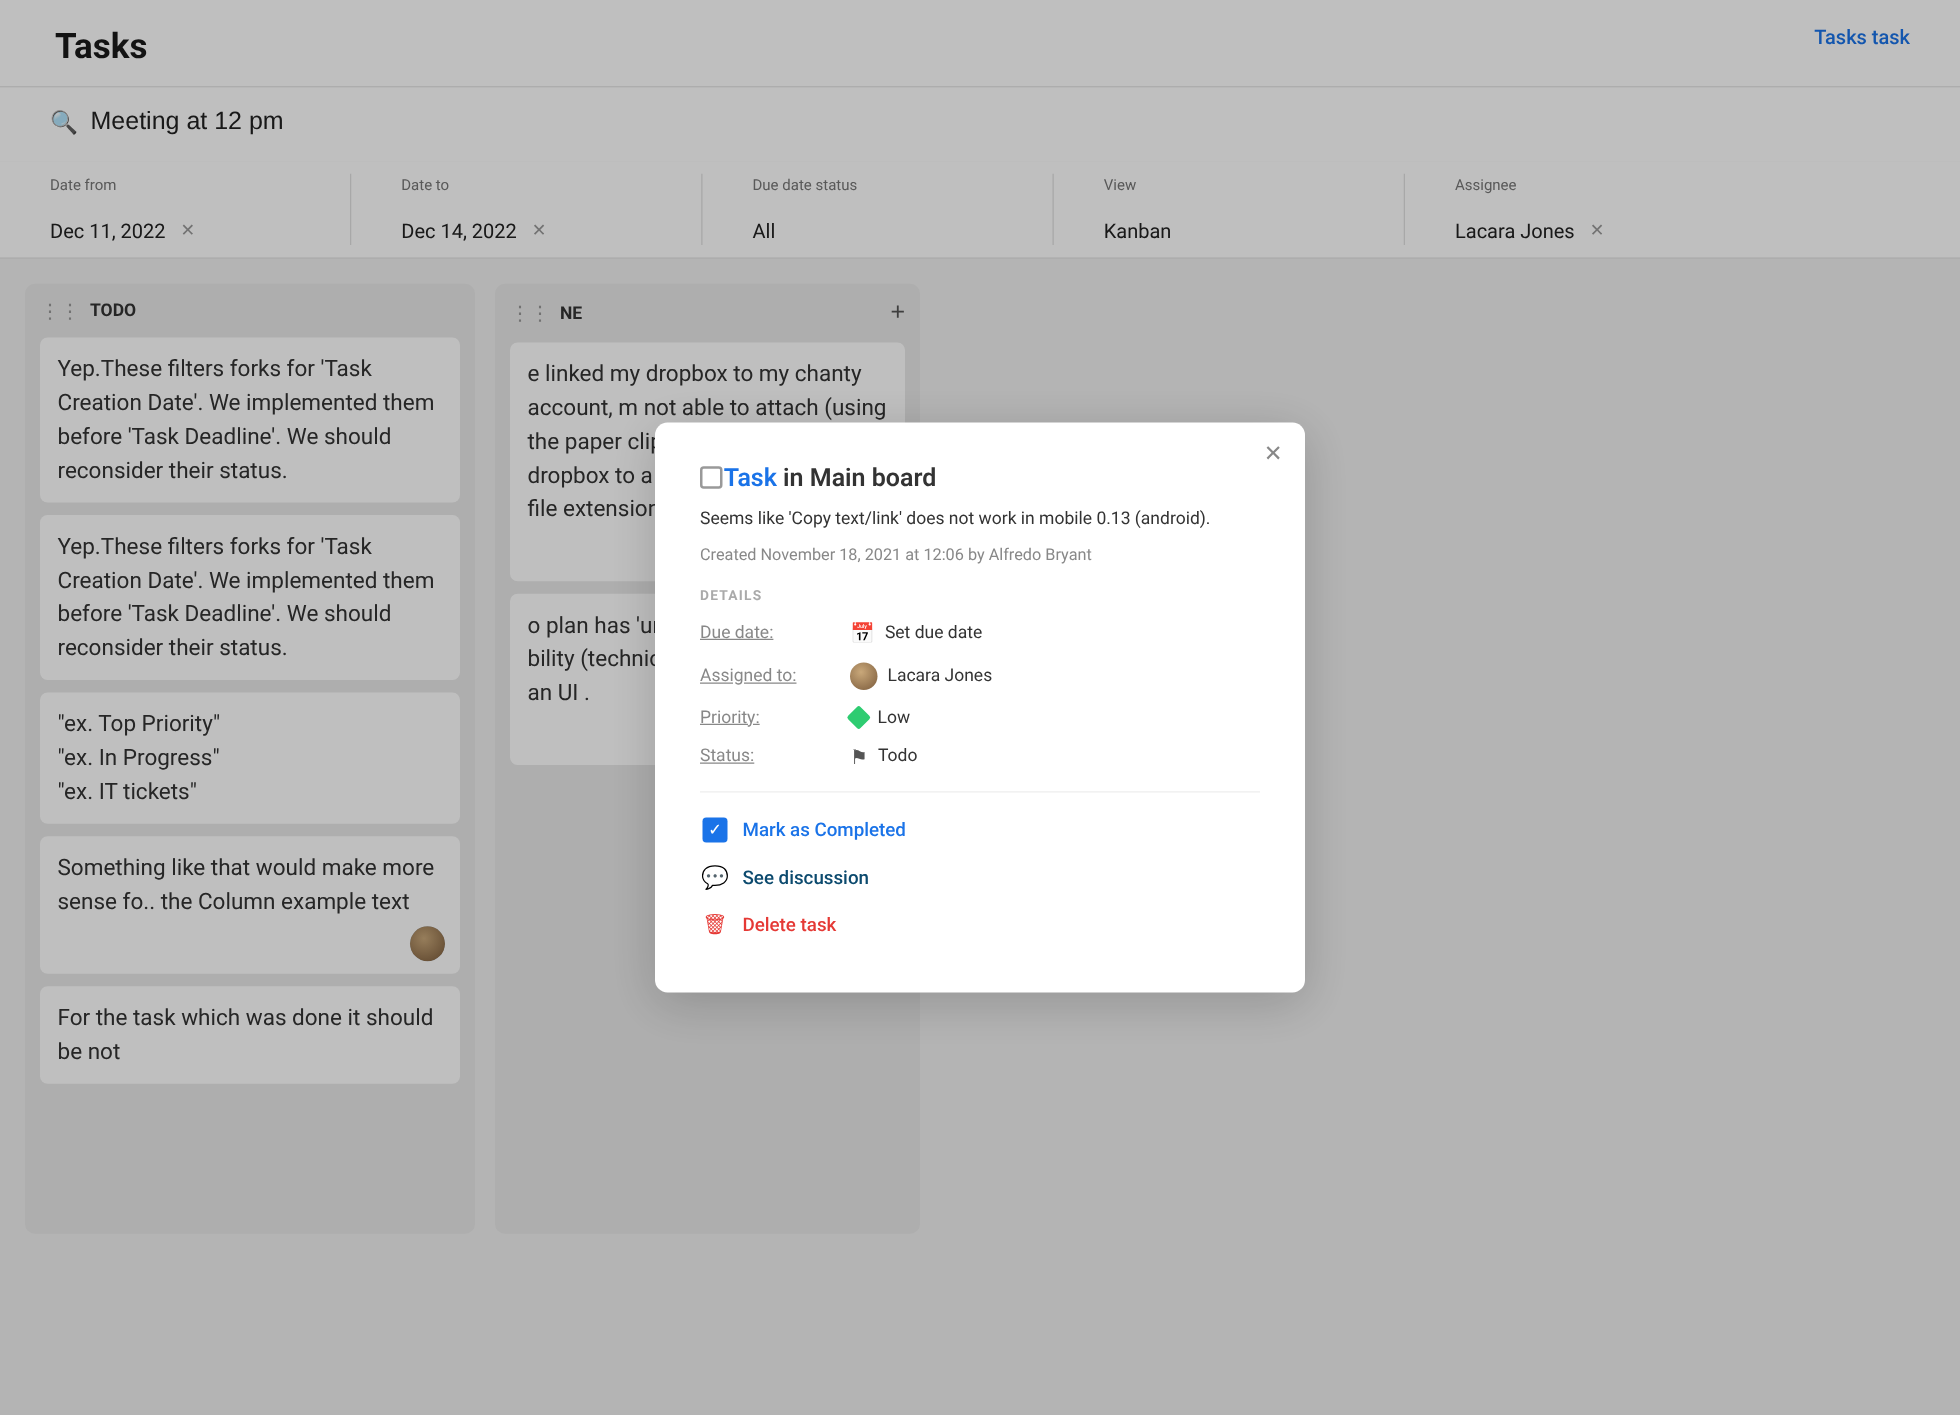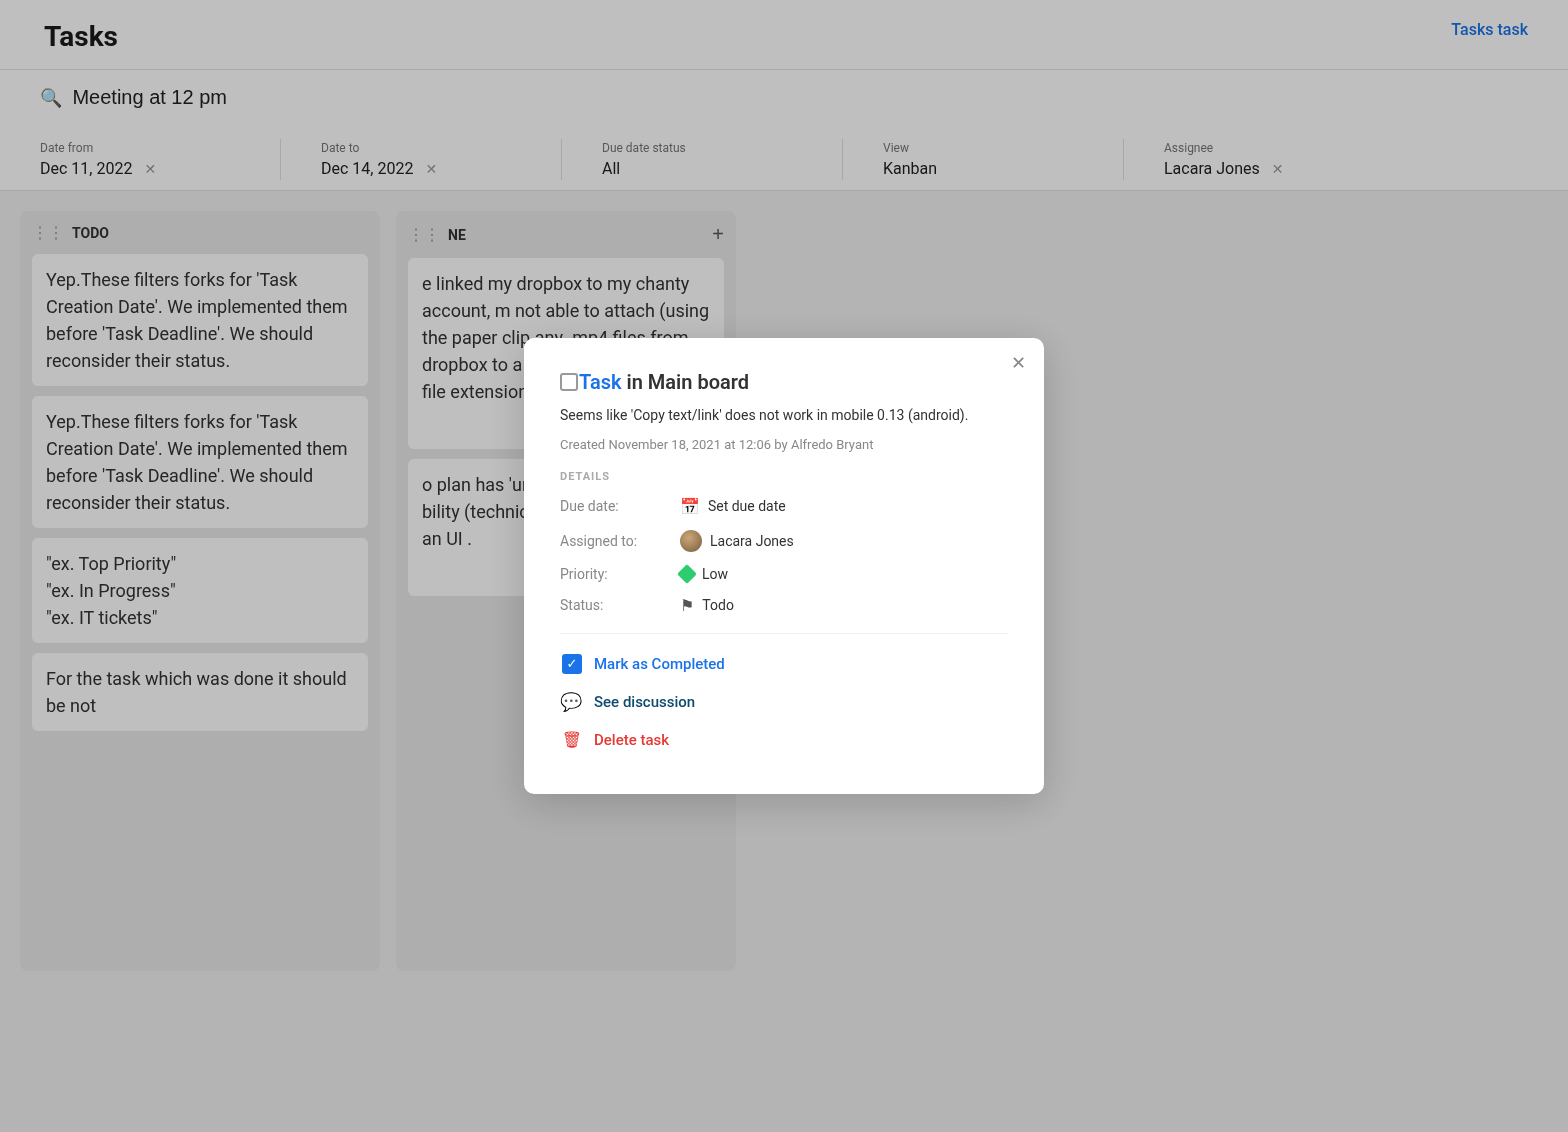--- a/index.html
+++ b/index.html
@@ -71,21 +71,21 @@
     .filter-item {
       display: flex;
       flex-direction: column;
       padding: 12px 0;
       min-width: 200px;
       border-right: 1px solid transparent;
     }
     .filter-label {
       font-size: 12px;
       color: #777;
-      margin-bottom: 4px;
+      margin-bottom: 20px;
     }
     .filter-value-row {
       display: flex;
       align-items: center;
       gap: 8px;
     }
     .filter-value {
       font-size: 16px;
       color: #222;
     }
@@ -247,20 +247,21 @@
     .modal-detail-row {
       display: flex;
       align-items: center;
       margin-bottom: 14px;
       font-size: 14px;
     }
     .modal-detail-key {
       color: #888;
       width: 120px;
       flex-shrink: 0;
+      text-decoration: underline;
     }
     .modal-detail-val {
       display: flex;
       align-items: center;
       gap: 8px;
       color: #333;
     }
     .detail-icon {
       font-size: 16px;
     }
@@ -406,20 +407,26 @@
     </div>
     <div class="task-card">
       <span>Yep.These filters forks for 'Task Creation Date'. We implemented them before 'Task Deadline'. We should reconsider their status.</span>
     </div>
     <div class="task-card">
       <span>Yep.These filters forks for 'Task Creation Date'. We implemented them before 'Task Deadline'. We should reconsider their status.</span>
     </div>
     <div class="task-card">
       <span>"ex. Top Priority"<br>"ex. In Progress"<br>"ex. IT tickets"</span>
     </div>
+    <div class="task-card" style="padding-bottom: 44px;">
+      <span>Something like that would make more sense fo.. the Column example text</span>
+      <div class="task-card-avatar">
+        <div class="avatar-img" style="background: radial-gradient(circle at 40% 35%, #c9a87a, #7a5a3a);"></div>
+      </div>
+    </div>
     <div class="task-card">
       <span>For the task which was done it should be not</span>
     </div>
   </div>
 
   <div class="board-column-right">
     <div class="column-header">
       <span class="column-drag-icon">⋮⋮</span>
       <span class="column-title">NE</span>
       <button class="column-add-btn">+</button>

